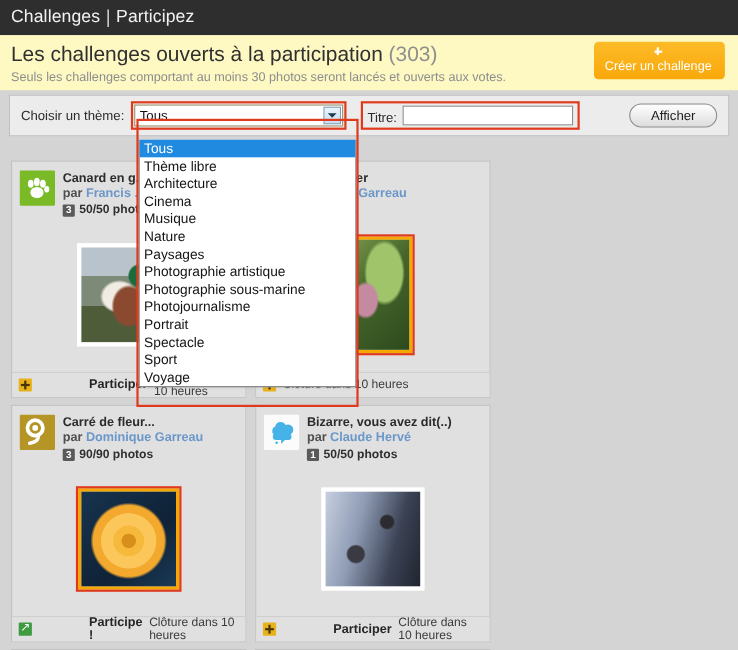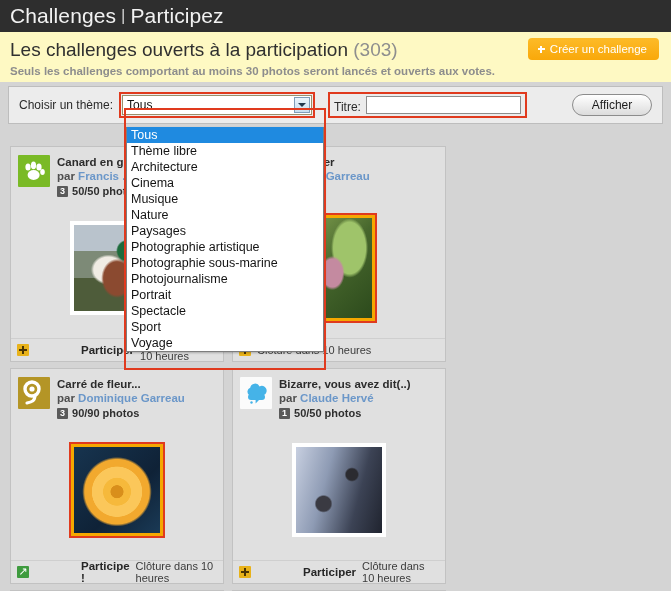--- a/index.html
+++ b/index.html
@@ -26,21 +26,21 @@
   .titlebar {
     height: 32px;
     background: #2e2e2e;
     display: flex;
     align-items: center;
     padding: 0 0 0 10px;
     box-sizing: border-box;
   }
   .titlebar .tb-text {
     color: #f2f2f2;
-    font-size: 21px;
+    font-size: 16px;
     letter-spacing: .1px;
   }
   .titlebar .tb-sep {
     color: #cfcfcf;
     font-size: 17px;
     margin: 0 5px;
   }
 
   
   .header {
@@ -54,41 +54,42 @@
     font-weight: normal;
     color: #303030;
     line-height: 22px;
   }
   .header h1 .count {
     color: #8e8e8e;
   }
   .header .subtitle {
     margin-top: 3px;
     font-size: 11.5px;
-    font-weight: bold;
+    font-weight: normal;
     color: #8d8d8d;
     line-height: 14px;
   }
   .btn-create {
     position: absolute;
     right: 12px;
     top: 6px;
     background: #fcb316;
     background: linear-gradient(#fdbb28, #f9a80a);
     border: none;
     border-radius: 4px;
     color: #ffffff;
     font-size: 11.5px;
     font-family: "Liberation Sans", sans-serif;
     padding: 5px 12px 5px 10px;
     cursor: pointer;
     display: flex;
     align-items: center;
     gap: 5px;
     line-height: 12px;
+    flex-direction: column;
   }
   .btn-create .plus-ic {
     display: inline-block;
     width: 7px;
     height: 7px;
     position: relative;
   }
   .btn-create .plus-ic::before,
   .btn-create .plus-ic::after {
     content: "";

